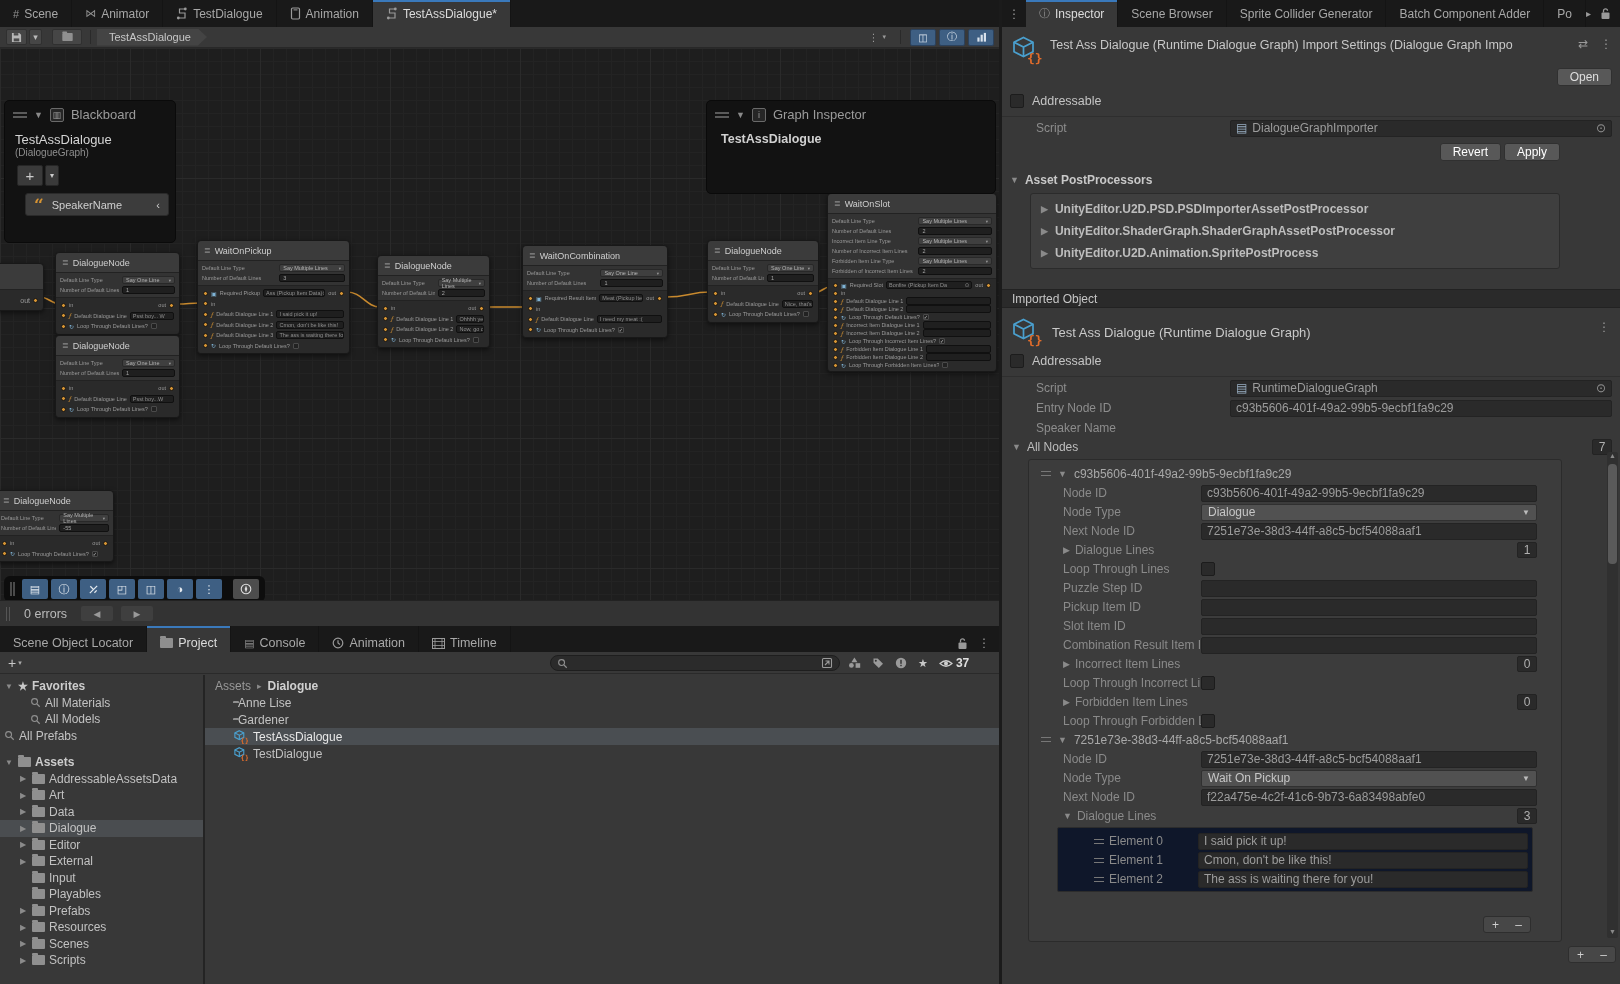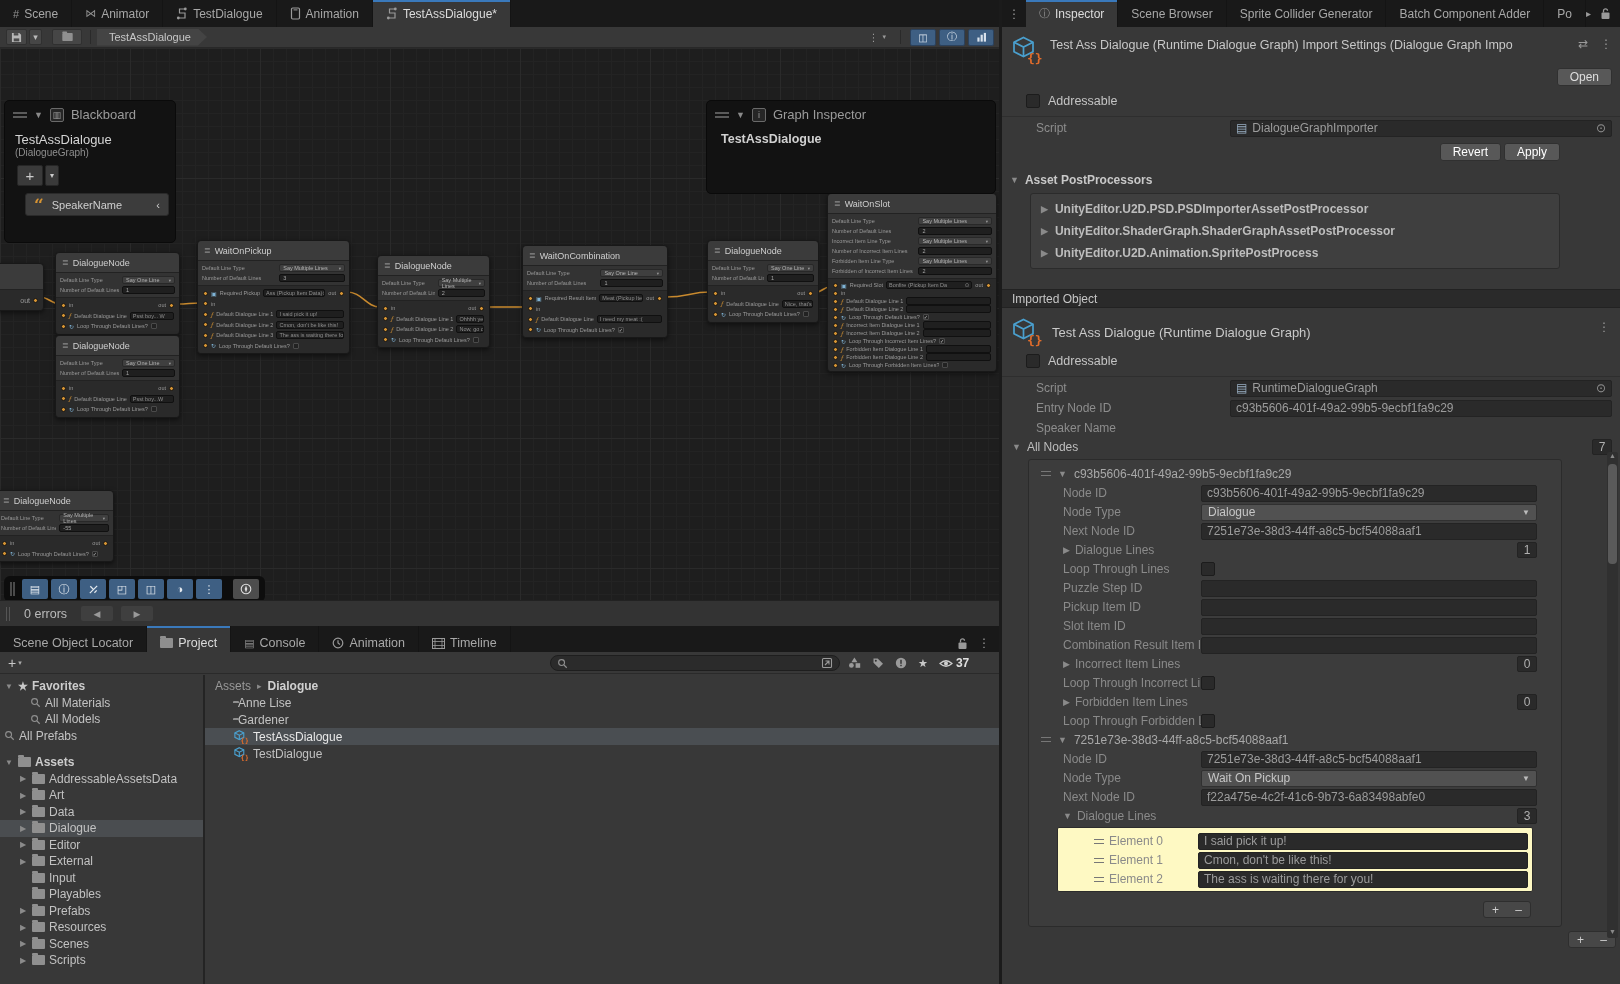--- a/index.html
+++ b/index.html
@@ -143,21 +143,21 @@
 #insp-tabs { height:27px; background:#191919; display:flex; align-items:stretch; }
 #insp-tabs .panemenu { display:flex; align-items:center; padding:0 6px; color:#9a9a9a; }
 #insp-tabs .rt { margin-left:auto; display:flex; align-items:center; gap:9px; padding-right:8px; color:#9a9a9a; }
 #imp-header { display:flex; padding:7px 8px 2px; gap:8px; position:relative; }
 #imp-title { flex:1; font-size:12.5px; color:#c8c8c8; white-space:nowrap; overflow:hidden; padding-top:4px; max-width:470px; }
 #imp-hicons { position:absolute; right:8px; top:10px; display:flex; gap:12px; color:#9a9a9a; }
 #open-row { display:flex; justify-content:flex-end; padding:0 8px 6px; }
 .ubtn { background:#585858; border:1px solid #303030; border-radius:3px; color:#dedede; font-size:12px;
   padding:1px 12px; }
 .ubtn.dim { color:#ffffff; }
-.addr-row { display:flex; align-items:center; gap:8px; padding:2px 24px 8px; font-size:12.5px; color:#c4c4c4; }
+.addr-row { display:flex; align-items:center; gap:8px; padding:2px 8px 8px; font-size:12.5px; color:#c4c4c4; }
 .ucheck { width:14px; height:14px; background:#2a2a2a; border:1px solid #1c1c1c; border-radius:2px; }
 .hsep { height:1px; background:#2e2e2e; }
 .frow { display:flex; align-items:center; height:18px; margin:2px 8px 0 0; }
 .frow .flbl { width:228px; padding-left:34px; color:#8d8d8d; font-size:12px; white-space:nowrap; overflow:hidden; }
 .ufield { flex:1; height:17px; background:#2a2a2a; border:1px solid #232323; border-radius:2px; color:#9c9c9c;
   font-size:12px; display:flex; align-items:center; padding:0 5px; gap:5px; overflow:hidden; white-space:nowrap; }
 .ufield .objpick2 { margin-left:auto; color:#8e8e8e; }
 .udd { flex:1; height:17px; background:#515151; border:1px solid #303030; border-radius:2px; color:#c6c6c6;
   font-size:12px; display:flex; align-items:center; padding:0 6px; }
 .udd .caret { margin-left:auto; font-size:8px; color:#bbb; }
@@ -175,21 +175,21 @@
 
 #allnodes-row { display:flex; align-items:center; padding:2px 8px 2px 10px; font-size:12px; color:#bdbdbd; gap:6px; }
 #allnodes-row .spacer { flex:1; }
 #nodelist { margin:2px 58px 0 26px; background:#3c3c3c; border:1px solid #2b2b2b; border-radius:3px;
   padding:4px 0 6px; position:relative; }
 .guid-head { display:flex; align-items:center; gap:7px; height:19px; padding-left:12px; color:#a8a8a8; font-size:12px; }
 .handle { width:10px; height:5px; border-top:1px solid #777; border-bottom:1px solid #777; flex:none; }
 .irow { display:flex; align-items:center; height:17.5px; margin:1.5px 24px 0 0; }
 .irow .ilbl { width:172px; padding-left:34px; color:#8a8a8a; font-size:12px; display:flex; align-items:center; gap:5px;
   white-space:nowrap; overflow:hidden; flex:none; }
-.elembox { margin:2px 28px 5px 28px; background:#fef9c3; border:1px solid #2c2c2c; border-radius:2px; padding:3px 0; }
+.elembox { margin:2px 28px 20px 28px; background:#0f172a; border:1px solid #2c2c2c; border-radius:2px; padding:3px 0; }
 .elembox .irow { margin-right:4px; }
 .elembox .irow .ilbl { width:140px; padding-left:36px; }
 .pmrow { display:flex; justify-content:flex-end; padding:4px 30px 2px 0; }
 .pmbtns { display:flex; background:#474747; border:1px solid #2e2e2e; border-radius:3px; }
 .pmbtns span { width:23px; height:15px; display:flex; align-items:center; justify-content:center; color:#cfcfcf; font-size:12px; }
 .pmrow.outer { padding-right:4px; }
 #insp-scroll { position:absolute; right:2px; top:452px; width:11px; height:486px; background:#303030; border-radius:2px; }
 #insp-scroll .arr { position:absolute; left:0; width:11px; height:10px; color:#8a8a8a; font-size:7px; text-align:center; }
 #insp-scroll .thumb { position:absolute; left:1px; top:12px; width:9px; height:100px; background:#5a5a5a; border-radius:4px; }
 svg.ic { display:block; }

